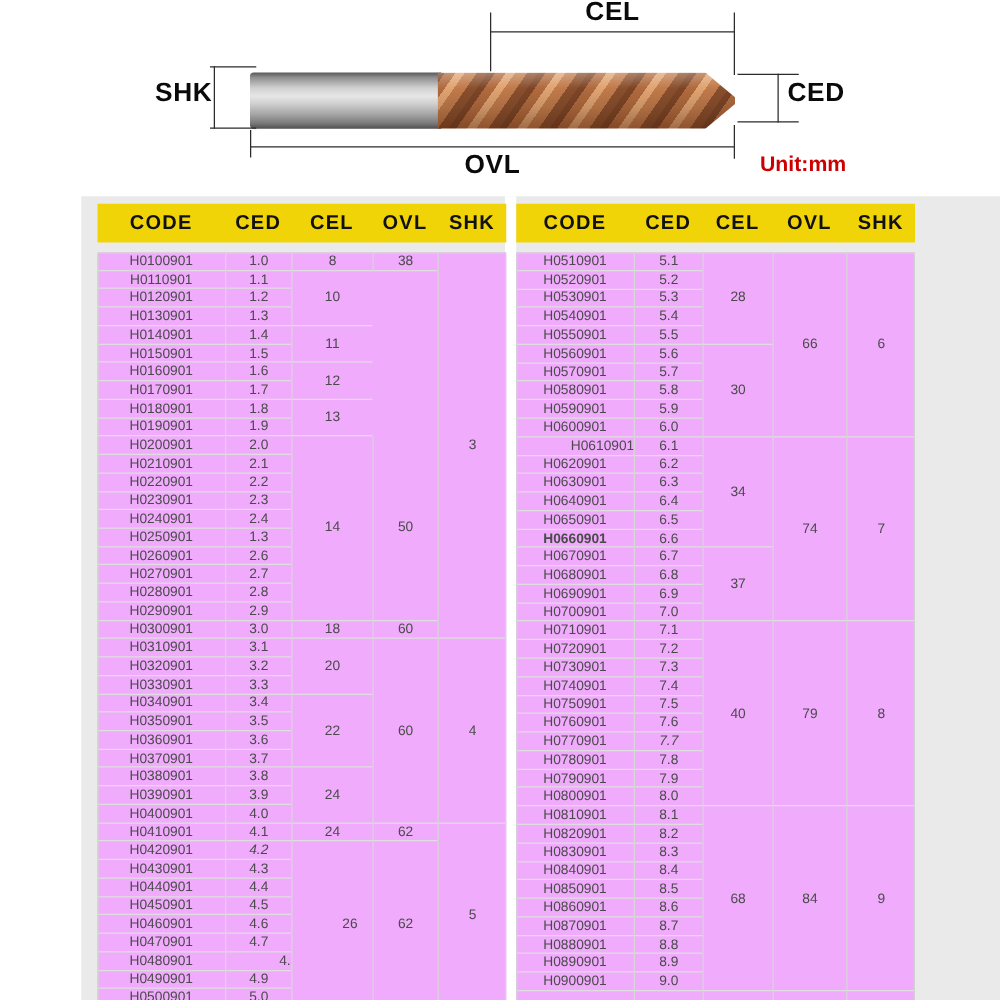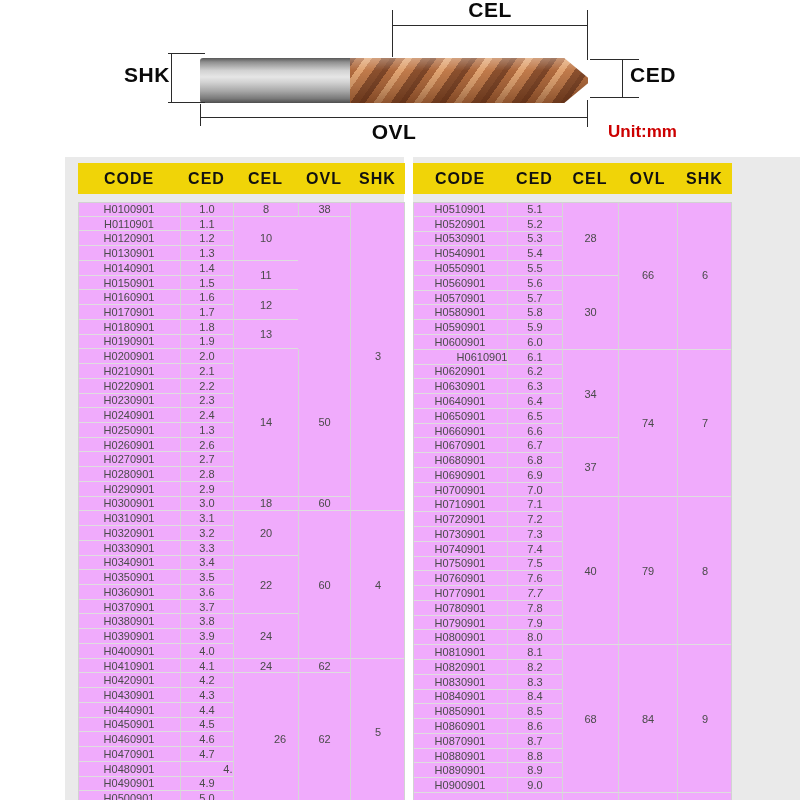--- a/index.html
+++ b/index.html
@@ -151,21 +151,21 @@
       <div class="cell bl" style="grid-area: 28 / 2 / span 1;">3.7</div>
       <div class="cell" style="grid-area: 29 / 1 / span 1;">H0380901</div>
       <div class="cell bl" style="grid-area: 29 / 2 / span 1;">3.8</div>
       <div class="cell" style="grid-area: 30 / 1 / span 1;">H0390901</div>
       <div class="cell bl" style="grid-area: 30 / 2 / span 1;">3.9</div>
       <div class="cell" style="grid-area: 31 / 1 / span 1;">H0400901</div>
       <div class="cell bl" style="grid-area: 31 / 2 / span 1;">4.0</div>
       <div class="cell" style="grid-area: 32 / 1 / span 1;">H0410901</div>
       <div class="cell bl" style="grid-area: 32 / 2 / span 1;">4.1</div>
       <div class="cell" style="grid-area: 33 / 1 / span 1;">H0420901</div>
-      <div class="cell bl" style="grid-area: 33 / 2 / span 1;">4.2</div>
+      <div class="cell bl" style="grid-area: 33 / 2 / span 1; font-style: italic;">4.2</div>
       <div class="cell" style="grid-area: 34 / 1 / span 1;">H0430901</div>
       <div class="cell bl" style="grid-area: 34 / 2 / span 1;">4.3</div>
       <div class="cell" style="grid-area: 35 / 1 / span 1;">H0440901</div>
       <div class="cell bl" style="grid-area: 35 / 2 / span 1;">4.4</div>
       <div class="cell" style="grid-area: 36 / 1 / span 1;">H0450901</div>
       <div class="cell bl" style="grid-area: 36 / 2 / span 1;">4.5</div>
       <div class="cell" style="grid-area: 37 / 1 / span 1;">H0460901</div>
       <div class="cell bl" style="grid-area: 37 / 2 / span 1;">4.6</div>
       <div class="cell" style="grid-area: 38 / 1 / span 1;">H0470901</div>
       <div class="cell bl" style="grid-area: 38 / 2 / span 1;">4.7</div>
@@ -230,21 +230,21 @@
       <div class="cell" style="grid-area: 11 / 1 / span 1; padding-left: 44px;">H0610901</div>
       <div class="cell bl" style="grid-area: 11 / 2 / span 1;">6.1</div>
       <div class="cell" style="grid-area: 12 / 1 / span 1;">H0620901</div>
       <div class="cell bl" style="grid-area: 12 / 2 / span 1;">6.2</div>
       <div class="cell" style="grid-area: 13 / 1 / span 1;">H0630901</div>
       <div class="cell bl" style="grid-area: 13 / 2 / span 1;">6.3</div>
       <div class="cell" style="grid-area: 14 / 1 / span 1;">H0640901</div>
       <div class="cell bl" style="grid-area: 14 / 2 / span 1;">6.4</div>
       <div class="cell" style="grid-area: 15 / 1 / span 1;">H0650901</div>
       <div class="cell bl" style="grid-area: 15 / 2 / span 1;">6.5</div>
-      <div class="cell" style="grid-area: 16 / 1 / span 1;">H0660901</div>
+      <div class="cell" style="grid-area: 16 / 1 / span 1; font-weight: bold;">H0660901</div>
       <div class="cell bl" style="grid-area: 16 / 2 / span 1;">6.6</div>
       <div class="cell" style="grid-area: 17 / 1 / span 1;">H0670901</div>
       <div class="cell bl" style="grid-area: 17 / 2 / span 1;">6.7</div>
       <div class="cell" style="grid-area: 18 / 1 / span 1;">H0680901</div>
       <div class="cell bl" style="grid-area: 18 / 2 / span 1;">6.8</div>
       <div class="cell" style="grid-area: 19 / 1 / span 1;">H0690901</div>
       <div class="cell bl" style="grid-area: 19 / 2 / span 1;">6.9</div>
       <div class="cell" style="grid-area: 20 / 1 / span 1;">H0700901</div>
       <div class="cell bl" style="grid-area: 20 / 2 / span 1;">7.0</div>
       <div class="cell" style="grid-area: 21 / 1 / span 1;">H0710901</div>

